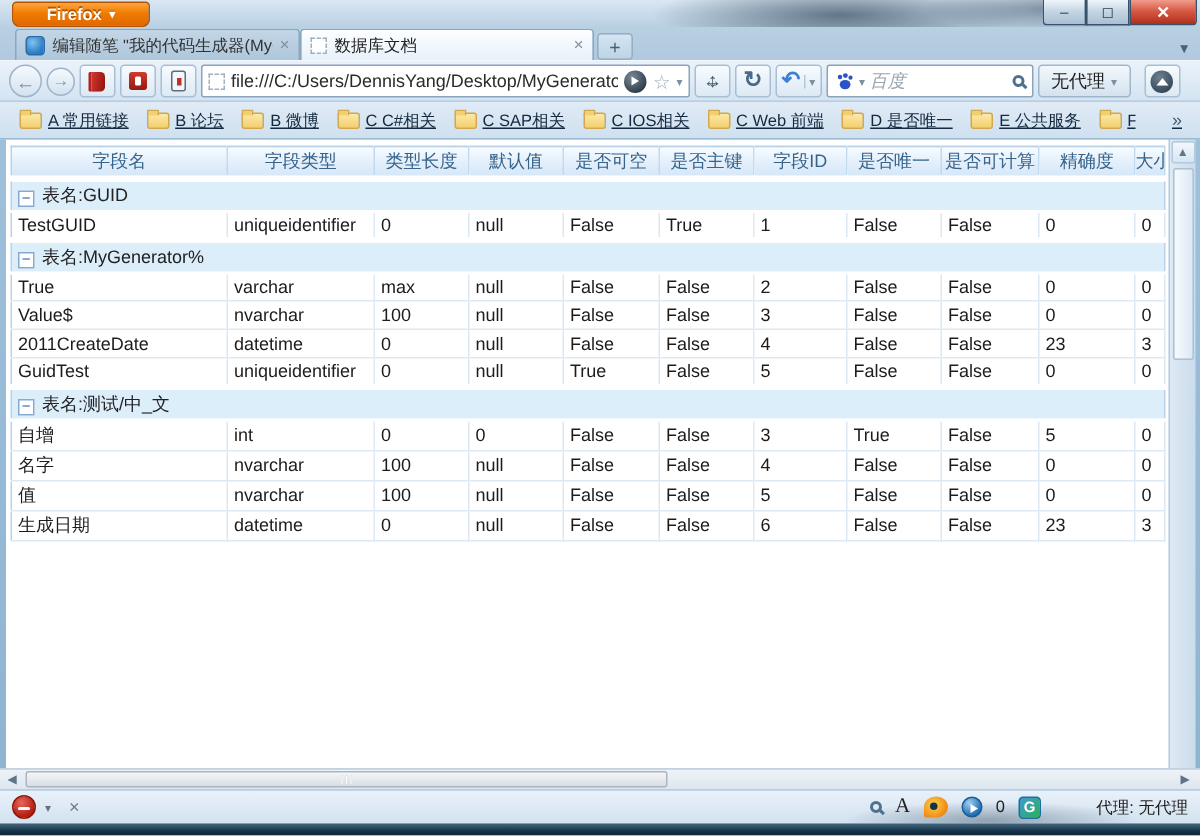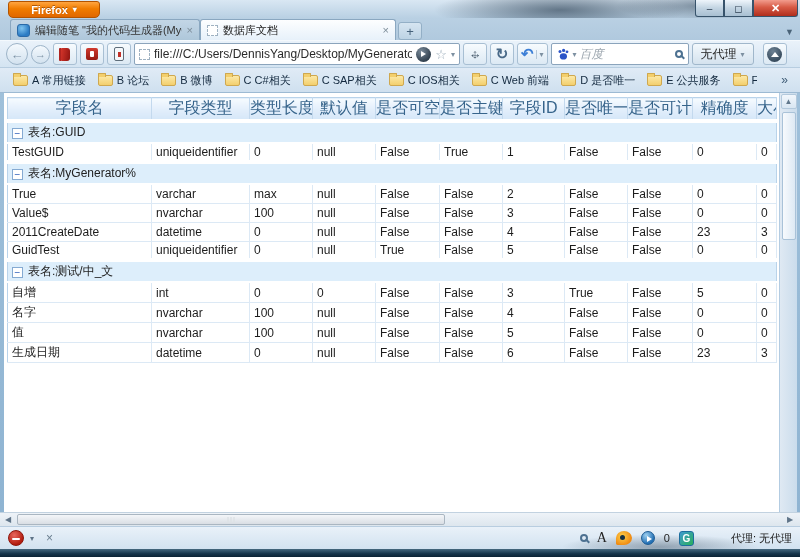--- a/index.html
+++ b/index.html
@@ -84,35 +84,35 @@
     right: -4px; bottom: -2px; transform: rotate(45deg); }
   .proxy-btn { height: 22px; border: 1px solid #a0b7cb; border-radius: 3px; padding: 0 8px;
     background: linear-gradient(180deg,#f2f8fc,#d4e2ee); color: #1f1f1f; display: flex; align-items: center; gap: 4px; font-size: 12px; }
   .upload-btn { margin-left: 6px; }
   .icon-upcircle { width: 15px; height: 15px; border-radius: 50%; background: radial-gradient(circle at 40% 30%,#6d8193,#35495b 75%); position: relative; }
   .icon-upcircle::after { content:""; position: absolute; left: 3.5px; top: 5px;
     border-bottom: 5px solid #fff; border-left: 4px solid transparent; border-right: 4px solid transparent; }
 
   
   .bookmarksbar { height: 25px; flex: none; display: flex; align-items: center; padding: 0 8px; gap: 20px;
-    background: linear-gradient(180deg,#e0ebf6,#cfe0ef); border-bottom: 1px solid #9dbad3; font-size: 11px; color: #13293f; }
+    background: linear-gradient(180deg,#e0ebf6,#cfe0ef); border-bottom: 1px solid #9dbad3; font-size: 11px; color: #13293f; text-decoration: underline; }
   .bm-items { display: flex; align-items: center; gap: 2px; flex: 1; overflow: hidden; }
   .bm-item { display: flex; align-items: center; gap: 4px; padding: 2px 5px; border-radius: 2px; white-space: nowrap; }
   .folder-icon { width: 15px; height: 11px; border-radius: 1px 2px 2px 2px; flex: none;
     background: linear-gradient(180deg,#fce9a8,#f3cf6d); border: 1px solid #cfa84f; position: relative; }
   .folder-icon::before { content:""; position: absolute; left: -1px; top: -3px; width: 6px; height: 3px;
     background: #f3cf6d; border: 1px solid #cfa84f; border-bottom: none; border-radius: 1px 1px 0 0; }
   .bm-overflow { color: #3d5a75; font-size: 12px; padding: 0 4px; }
 
   
   .content { flex: 1; display: flex; background: linear-gradient(180deg,#9fc0da,#8fb4d2); padding-left: 4px; overflow: hidden; }
   .page { flex: 1; background: #fff; overflow: hidden; position: relative; }
   table { border-collapse: collapse; table-layout: fixed; width: 770px; margin: 4px 0 0 3px;
     border: 1px solid #b9d3ea; }
-  th { height: 21px; font-weight: normal; font-size: 16px; color: #36648b; text-align: center;
+  th { height: 21px; font-weight: normal; font-size: 12px; color: #36648b; text-align: center;
     background: linear-gradient(180deg,#f6fbff,#e2eefb 55%,#d5e7f8);
     border-right: 1px solid #c3d9ee; border-bottom: 1px solid #aac7e0; white-space: nowrap; overflow: hidden; }
   td { height: 19px; padding: 1px 4px; font-size: 12px; color: #1c1c1c;
     border-right: 1px solid #dce9f5; border-bottom: 1px solid #dce9f5; white-space: nowrap; overflow: hidden; }
   tr.group-row td { background: #ddeefb; border-top: 4px solid #fff; border-bottom: 2px solid #fff;
     border-right: none; color: #222; }
   .collapse-box { display: inline-flex; width: 11px; height: 11px; border: 1px solid #85aad2; background: #fff;
     color: #2a5bb8; font-size: 10px; line-height: 9px; align-items: center; justify-content: center;
     margin-right: 5px; vertical-align: -1px; }
 

